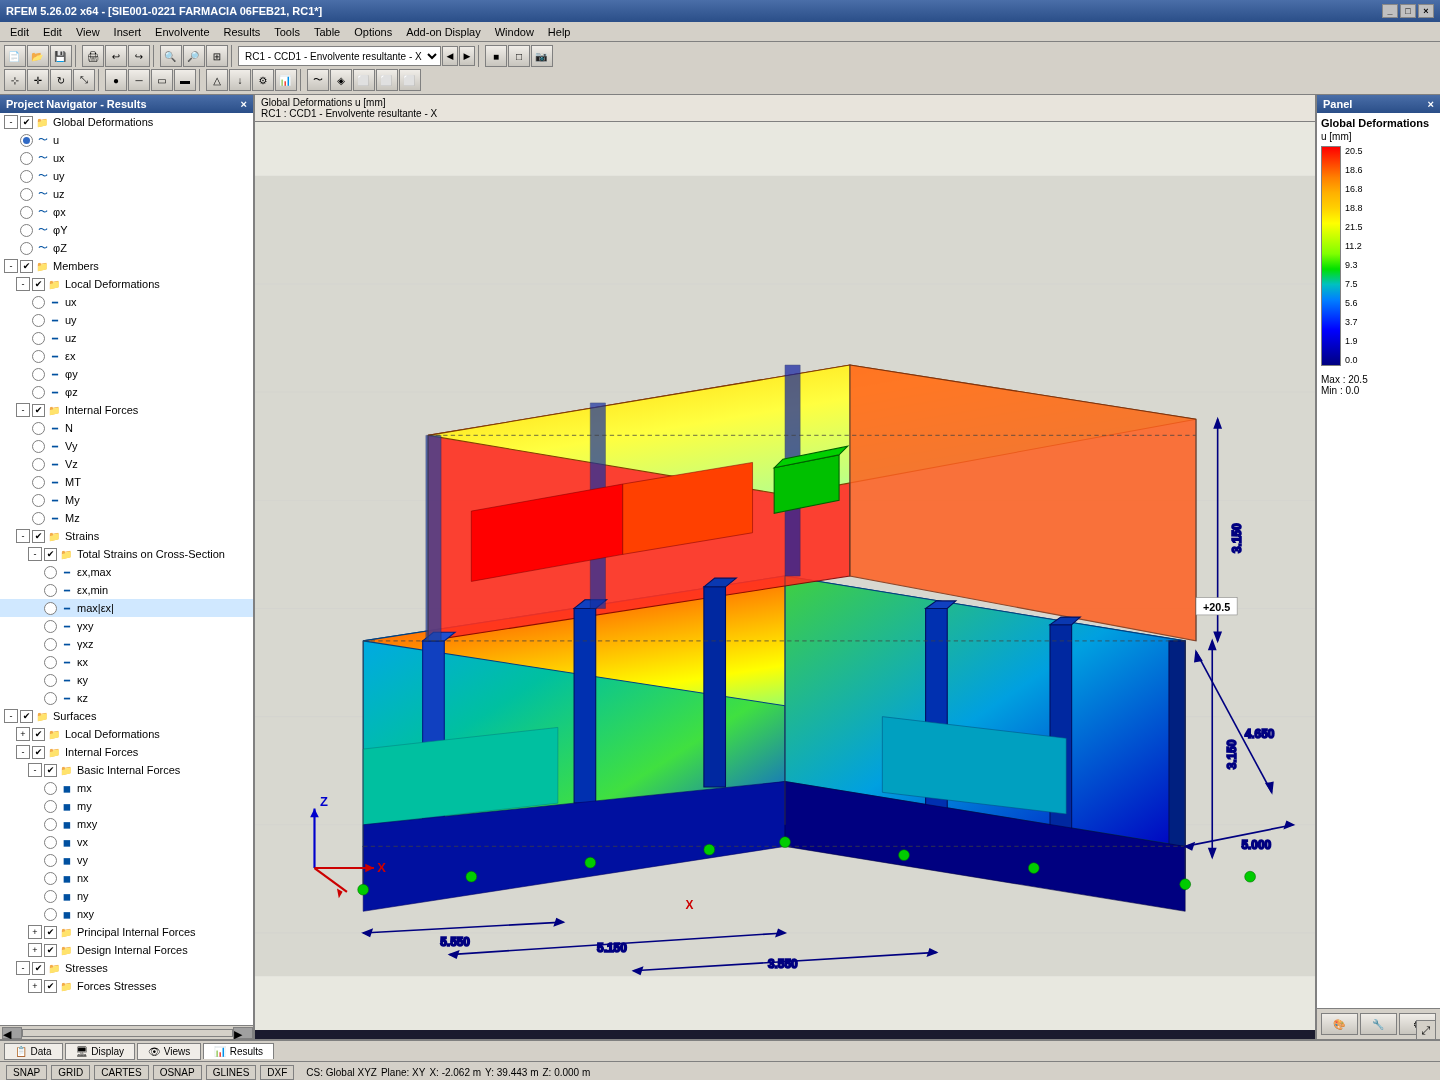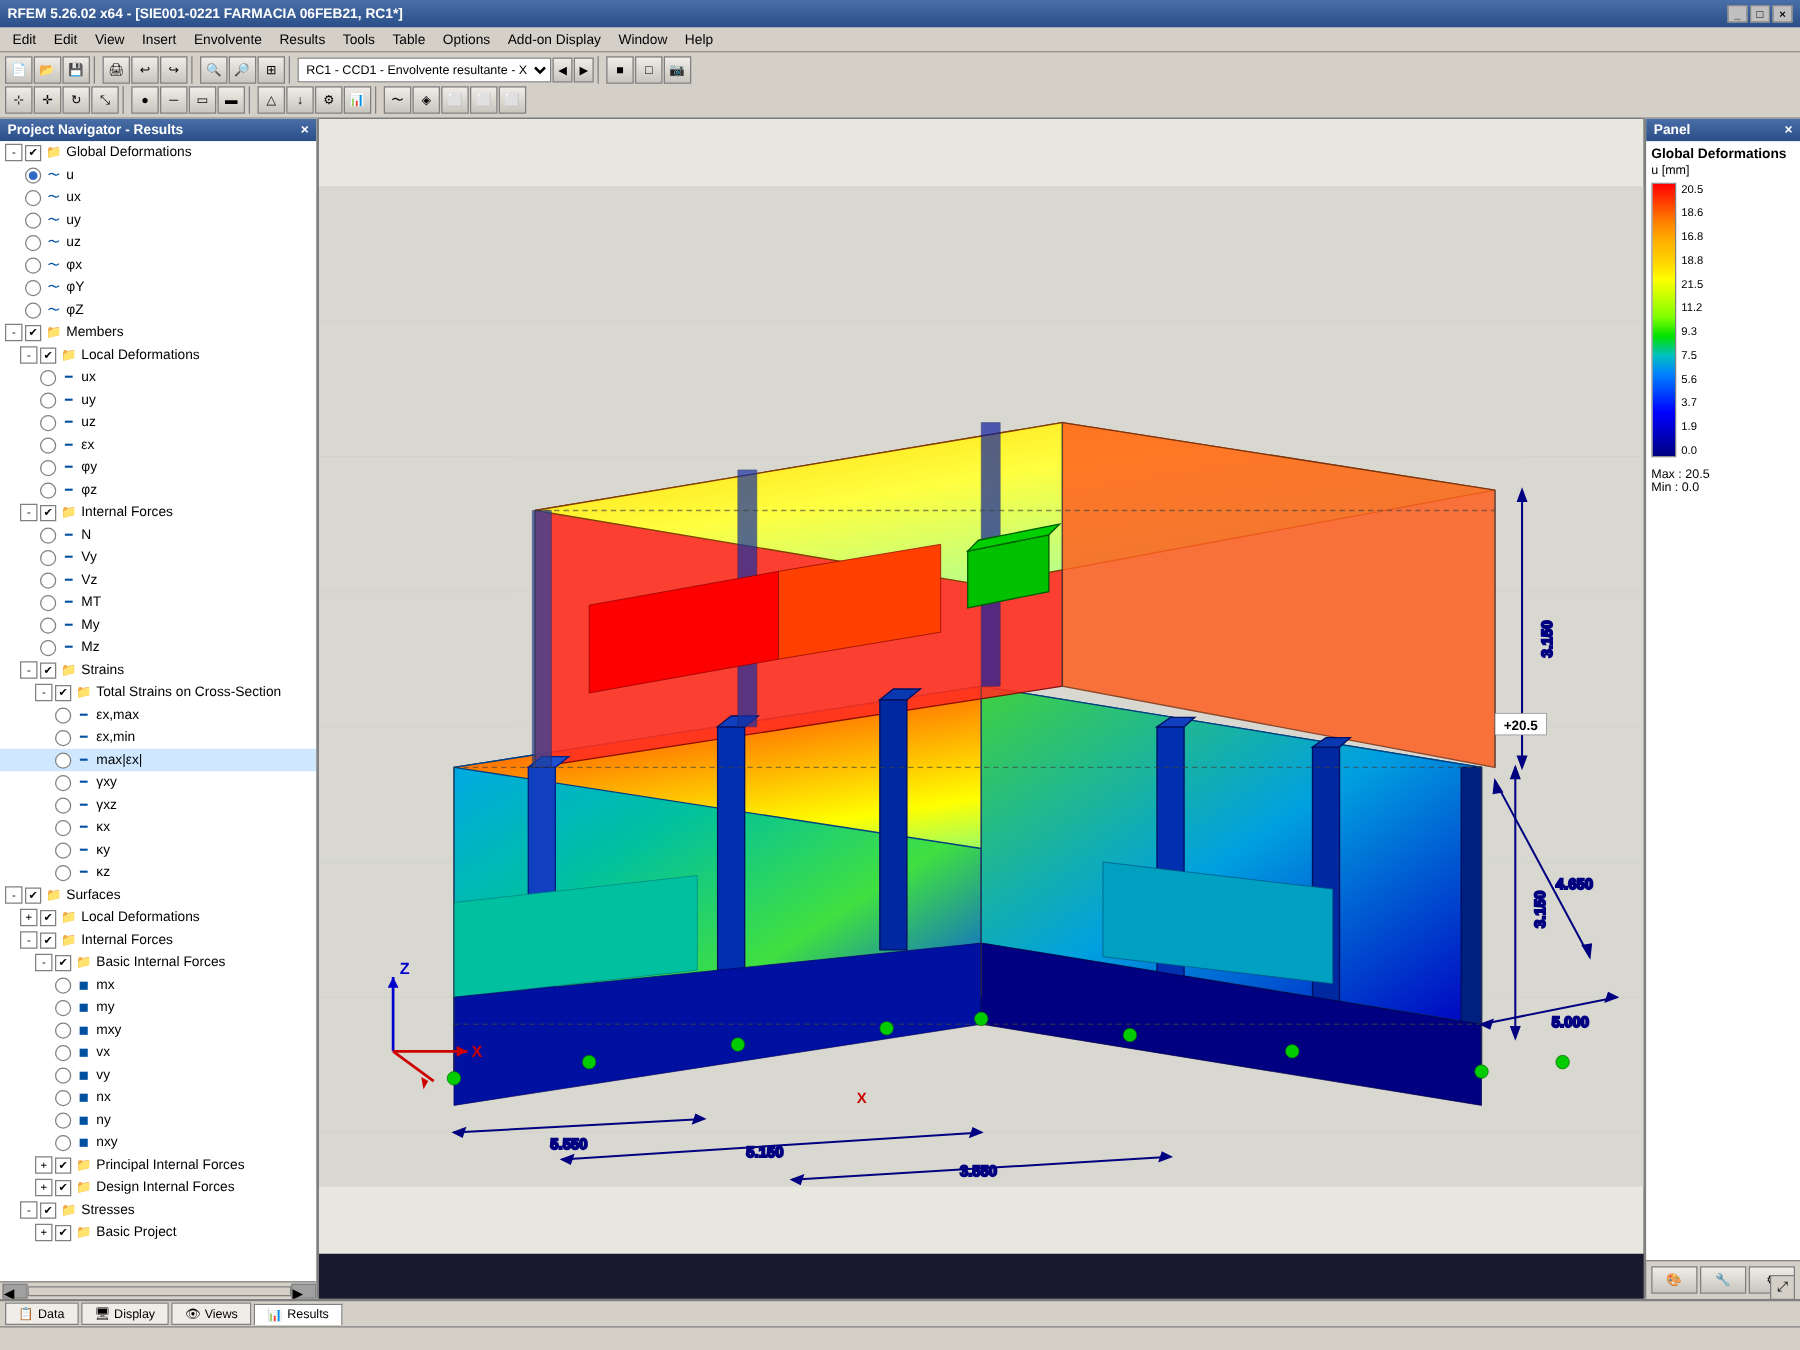--- a/index.html
+++ b/index.html
@@ -744,33 +744,37 @@
         <span class="tree-checkbox checked">✔</span>
         <span class="tree-icon icon-orange">📁</span>
         <span>Stresses</span>
       </div>
 
       <div class="tree-item">
         <span class="tree-indent" style="width:28px"></span>
         <span class="tree-expand">+</span>
         <span class="tree-checkbox checked">✔</span>
         <span class="tree-icon icon-orange">📁</span>
-        <span>Basic Project</span>
+        <span>Forces Stresses</span>
       </div>
 
     </div>
 
     <div style="height:14px; background:#d4d0c8; border-top:1px solid #808080; display:flex; align-items:center;">
       <div style="width:20px;height:12px;background:#a0a0a0;border:1px solid #808080;margin-left:2px;">◀</div>
       <div style="flex:1;height:8px;background:#d4d0c8;border:1px solid #808080;"></div>
       <div style="width:20px;height:12px;background:#a0a0a0;border:1px solid #808080;">▶</div>
     </div>
   </div>
 
   <div class="canvas-area">
+    <div class="canvas-header">
+      <div>Global Deformations u [mm]</div>
+      <div>RC1 : CCD1 - Envolvente resultante - X</div>
+    </div>
     <div class="canvas-viewport">
       <div class="model-container">
         <svg class="model-svg" viewBox="0 0 980 740" xmlns="http://www.w3.org/2000/svg">
           <defs>
             <linearGradient id="topSurfaceGrad" x1="0%" y1="0%" x2="100%" y2="100%">
               <stop offset="0%" style="stop-color:#ff2020;stop-opacity:1"></stop>
               <stop offset="30%" style="stop-color:#ff8800;stop-opacity:1"></stop>
               <stop offset="60%" style="stop-color:#ffff00;stop-opacity:1"></stop>
               <stop offset="80%" style="stop-color:#80ff80;stop-opacity:1"></stop>
               <stop offset="100%" style="stop-color:#00c0ff;stop-opacity:1"></stop>
@@ -1012,13 +1016,26 @@
     <span>👁</span>
     <span>Views</span>
   </div>
   <div class="bottom-tab active">
     <span>📊</span>
     <span>Results</span>
   </div>
 </div>
 
 <div class="status-bar">
+  <div class="status-right">
+    <div class="status-btn">SNAP</div>
+    <div class="status-btn">GRID</div>
+    <div class="status-btn">CARTES</div>
+    <div class="status-btn">OSNAP</div>
+    <div class="status-btn">GLINES</div>
+    <div class="status-btn">DXF</div>
+    <span style="margin-left:8px;">CS: Global XYZ</span>
+    <span>Plane: XY</span>
+    <span>X: -2.062 m</span>
+    <span>Y: 39.443 m</span>
+    <span>Z: 0.000 m</span>
+  </div>
 </div>
 
 </body></html>

